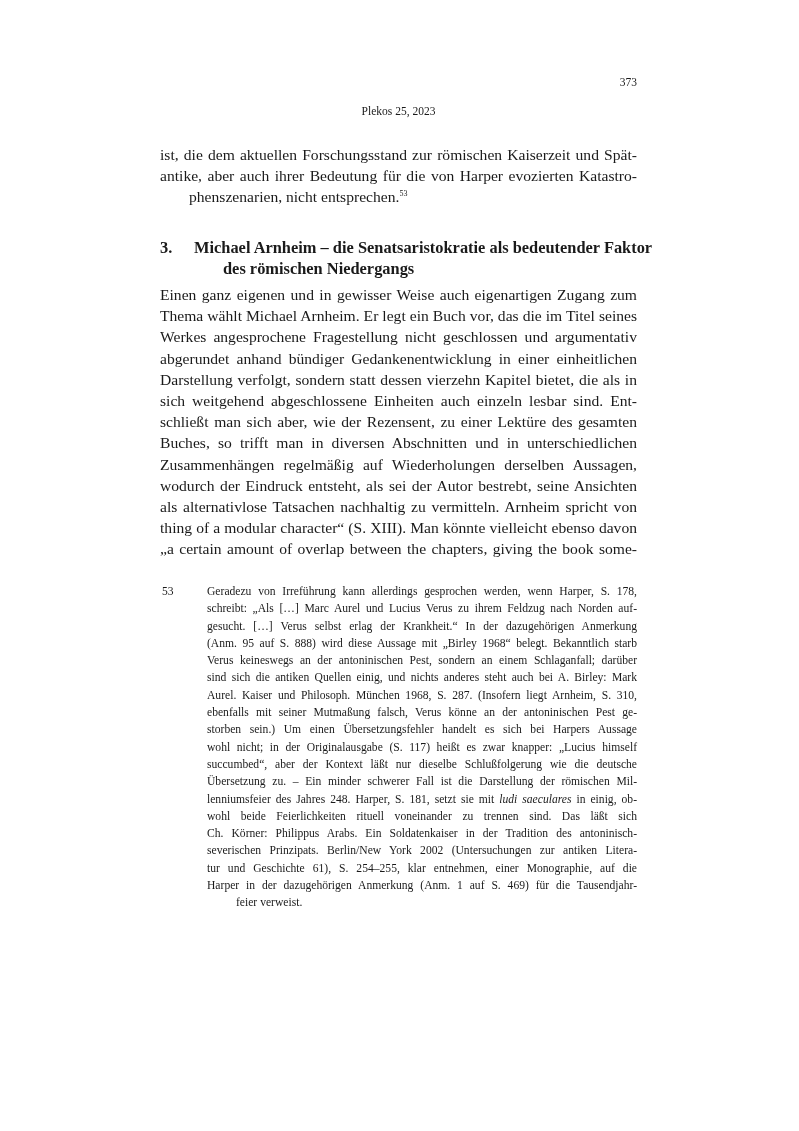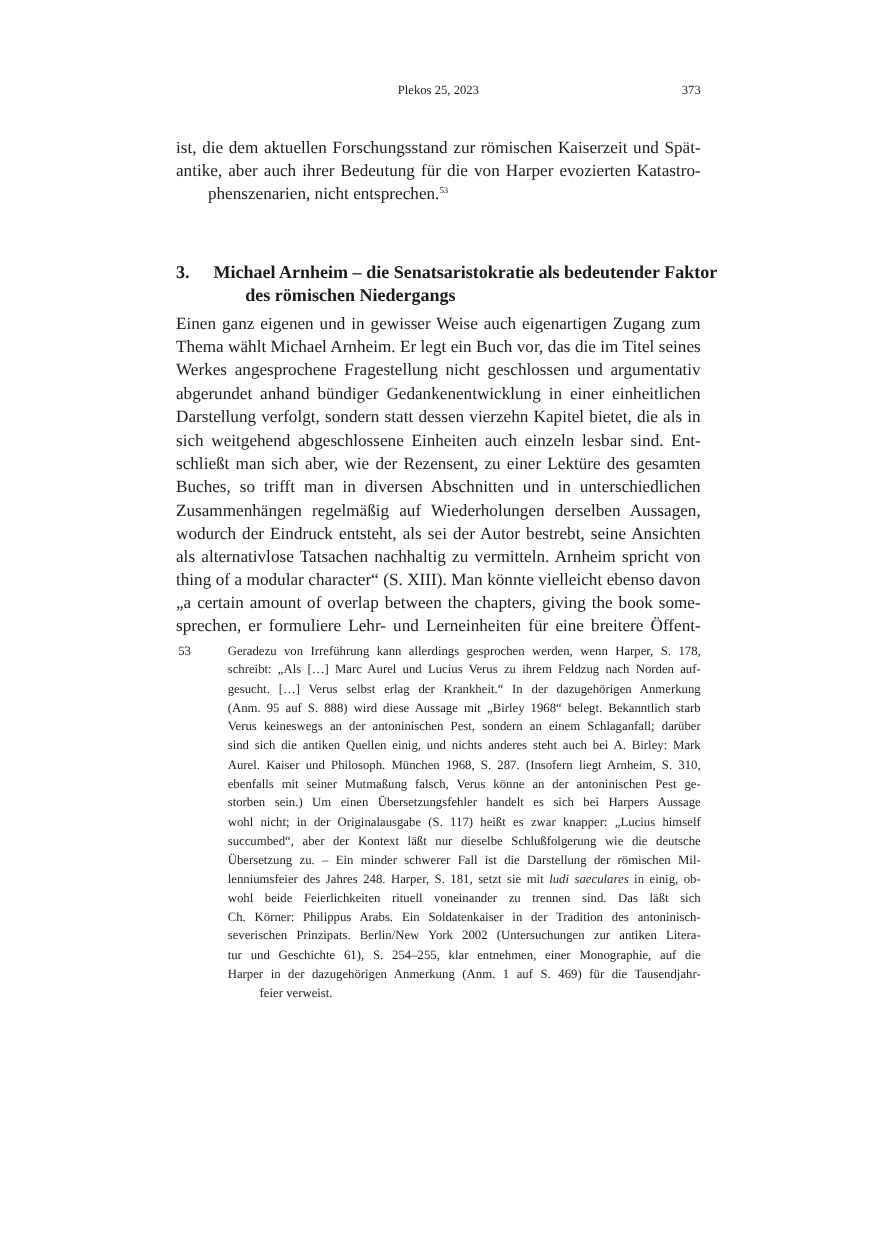--- a/index.html
+++ b/index.html
@@ -21,20 +21,21 @@
       left: 160px;
       width: 477px;
       height: 16px;
       font-size: 11.5px;
     }
     .running-title {
       position: absolute;
       left: 0;
       right: 0;
       text-align: center;
+      margin-top: 29px;
     }
     .page-number {
       position: absolute;
       right: 0;
       top: 0;
       text-align: center;
     }
     .body-text {
       position: absolute;
       left: 160px;
@@ -46,21 +47,21 @@
       display: block;
       text-align: justify;
       text-align-last: justify;
       white-space: nowrap;
       height: 21.2px;
     }
     .line.last {
       text-align-last: left;
       margin-left: 29px;
     }
-    .para1 { top: 124px; }
+    .para1 { top: 144px; }
     sup.fnref {
       font-size: 8px;
       vertical-align: 6px;
       line-height: 0;
     }
     .heading {
       position: absolute;
       left: 160px;
       top: 237px;
       width: 477px;
@@ -128,21 +129,20 @@
   <span class="line">abgerundet anhand bündiger Gedankenentwicklung in einer einheitlichen</span>
   <span class="line">Darstellung verfolgt, sondern statt dessen vierzehn Kapitel bietet, die als in</span>
   <span class="line">sich weitgehend abgeschlossene Einheiten auch einzeln lesbar sind. Ent-</span>
   <span class="line">schließt man sich aber, wie der Rezensent, zu einer Lektüre des gesamten</span>
   <span class="line">Buches, so trifft man in diversen Abschnitten und in unterschiedlichen</span>
   <span class="line">Zusammenhängen regelmäßig auf Wiederholungen derselben Aussagen,</span>
   <span class="line">wodurch der Eindruck entsteht, als sei der Autor bestrebt, seine Ansichten</span>
   <span class="line">als alternativlose Tatsachen nachhaltig zu vermitteln. Arnheim spricht von</span>
   <span class="line">thing of a modular character“ (S. XIII). Man könnte vielleicht ebenso davon</span>
   <span class="line">„a certain amount of overlap between the chapters, giving the book some-</span>
-  <span class="line">sprechen, er formuliere Lehr- und Lerneinheiten für eine breitere Öffent-</span>
 </div>
 
 <div class="footnotes">
   <div class="footnote" style="position:relative;">
     <span class="fn-number">53</span>
     <div class="fn-text">
       <span class="line">Geradezu von Irreführung kann allerdings gesprochen werden, wenn Harper, S. 178,</span>
       <span class="line">schreibt: „Als […] Marc Aurel und Lucius Verus zu ihrem Feldzug nach Norden auf-</span>
       <span class="line">gesucht. […] Verus selbst erlag der Krankheit.“ In der dazugehörigen Anmerkung</span>
       <span class="line">(Anm. 95 auf S. 888) wird diese Aussage mit „Birley 1968“ belegt. Bekanntlich starb</span>

